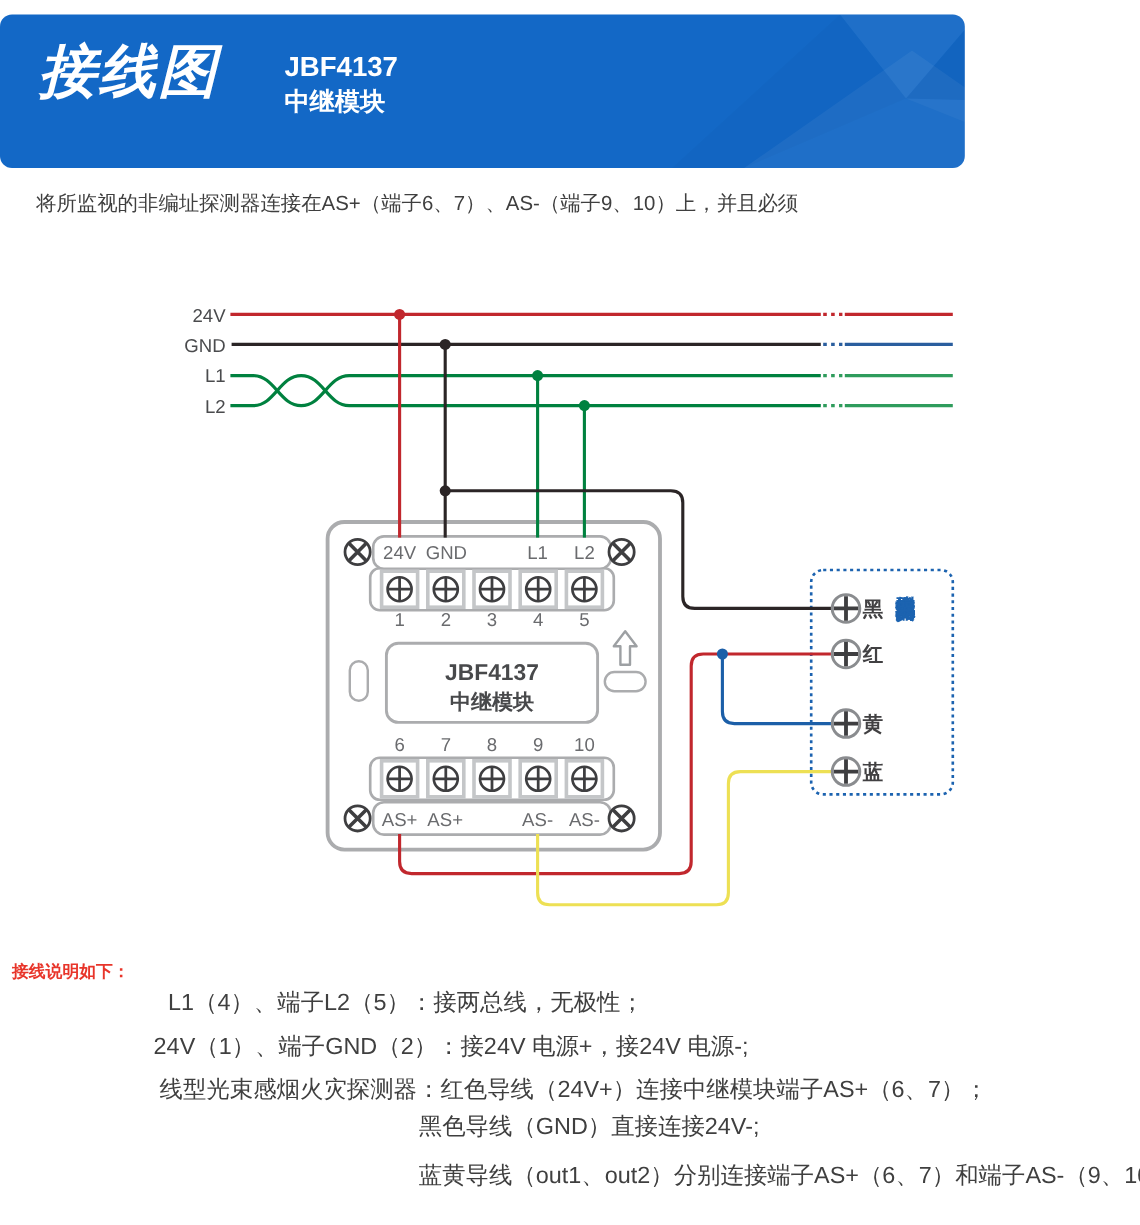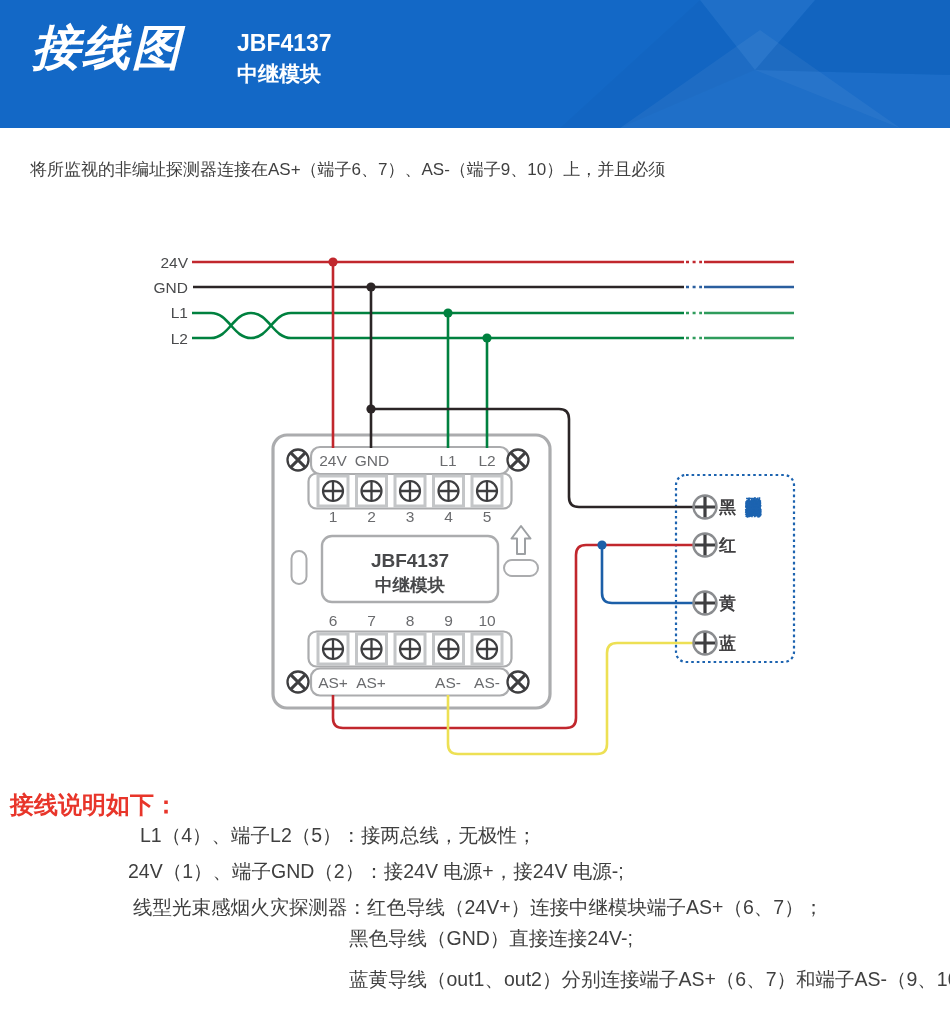--- a/index.html
+++ b/index.html
@@ -8,21 +8,21 @@
     --wire-green-light:#2F9C5C; --wire-blue:#1C5FA8; --bus-blue:#2A5E9E;
     --wire-yellow:#EDE054; --module-gray:#ABACAE; --module-text:#6A6B6E;
     --screw-dark:#3E3E40; --detector-blue:#1C63B0;
   }
   *{margin:0;padding:0;box-sizing:border-box;}
   html,body{width:950px;height:1021px;background:#fff;overflow:hidden;
     font-family:"Liberation Sans","DejaVu Sans",sans-serif;}
   .page{position:relative;width:950px;height:1021px;background:#fff;}
 
   
-  .header{position:absolute;left:0;top:0;width:950px;height:128px;background:var(--header-bg);overflow:hidden;}
+  .header{position:absolute;left:0;top:12px;width:804px;height:128px;background:var(--header-bg);overflow:hidden;border-radius:10px;}
   .header svg{position:absolute;left:0;top:0;}
   .header-title{position:absolute;left:32px;top:16px;font-size:48px;font-weight:bold;
     font-style:italic;color:#fff;letter-spacing:2px;}
   .header-model{position:absolute;left:237px;top:28px;color:#fff;}
   .header-model .m1{font-size:23px;font-weight:600;line-height:31px;}
   .header-model .m2{font-size:21px;font-weight:600;line-height:29px;}
 
   
   .note{position:absolute;left:30px;top:143px;width:900px;}
   .note-red{color:var(--accent-red);font-size:21px;font-weight:600;line-height:28px;}
@@ -51,22 +51,22 @@
   .t-name1{font-size:19px;font-weight:600;fill:#48494B;}
   .t-name2{font-size:17.5px;font-weight:600;fill:#48494B;}
   .t-term{font-size:17px;font-weight:600;fill:#414042;}
 
   .detector-name{position:absolute;left:743px;top:483px;height:184px;
     writing-mode:vertical-rl;font-size:16.5px;font-weight:600;letter-spacing:0.5px;
     color:var(--detector-blue);}
 
   
   .instructions{position:absolute;left:0;top:785px;width:950px;}
-  .instr-title{position:absolute;left:10px;top:4px;color:var(--accent-red);
-    font-size:24px;font-weight:600;}
+  .instr-title{position:absolute;left:10px;top:16px;color:var(--accent-red);
+    font-size:14px;font-weight:600;}
   .instr-line{position:absolute;color:var(--text-dark);font-size:19.5px;white-space:nowrap;}
   .il-0{top:37px;left:140px;} .il-1{top:73px;left:128px;} .il-2{top:109px;left:133px;}
   .il-3{top:140px;left:349px;} .il-4{top:181px;left:349px;}
 </style>
 </head>
 <body>
 
 <div class="page">
 
   <div class="header">

